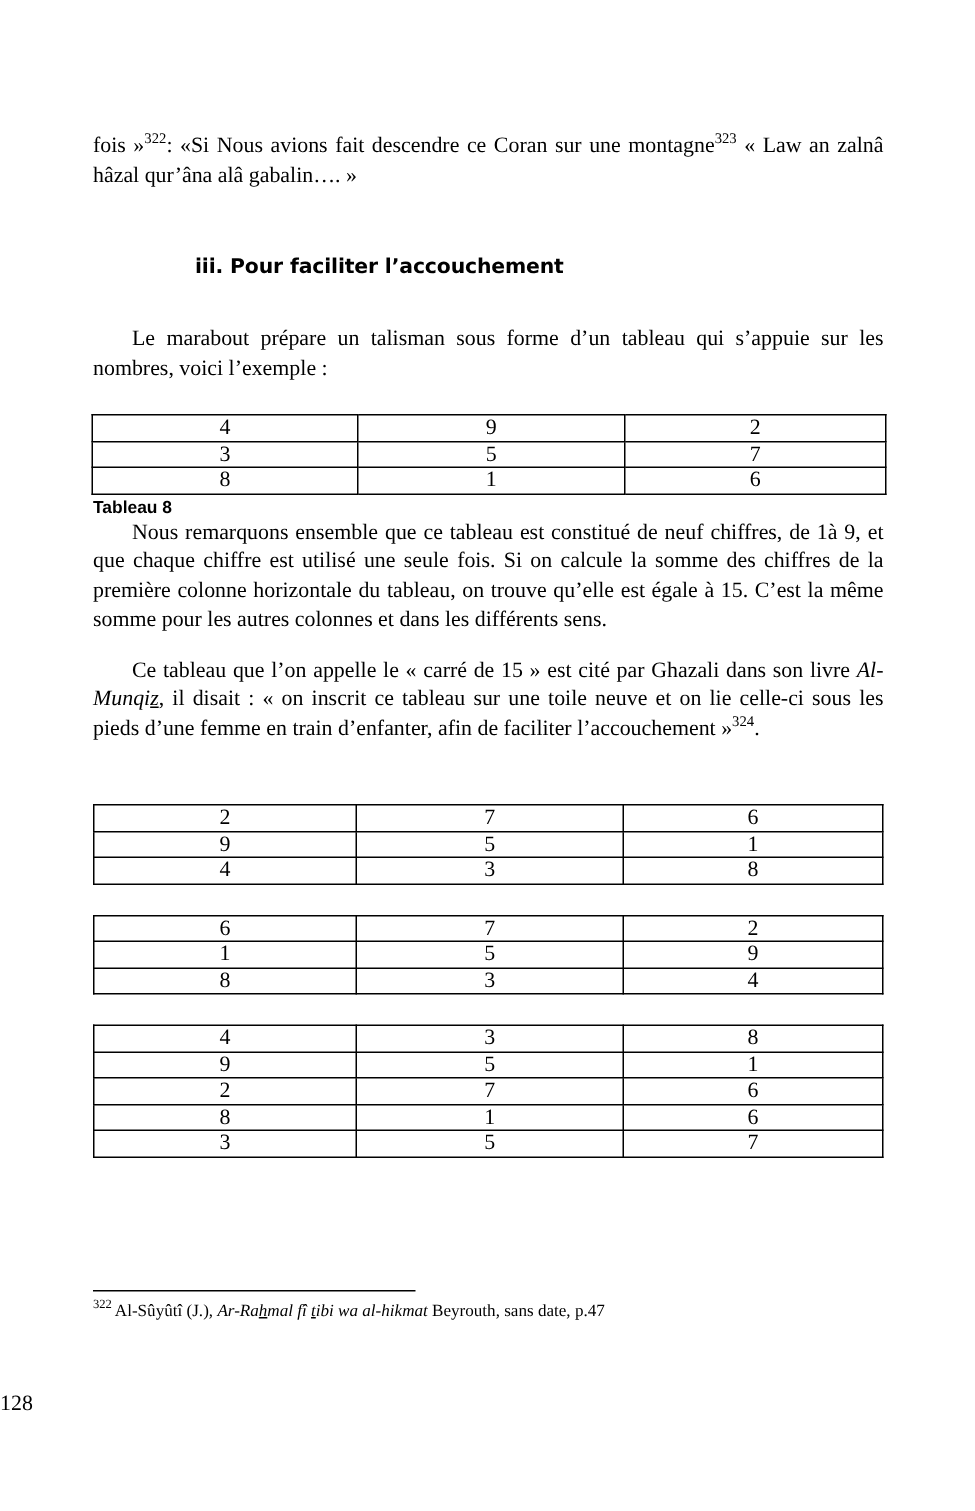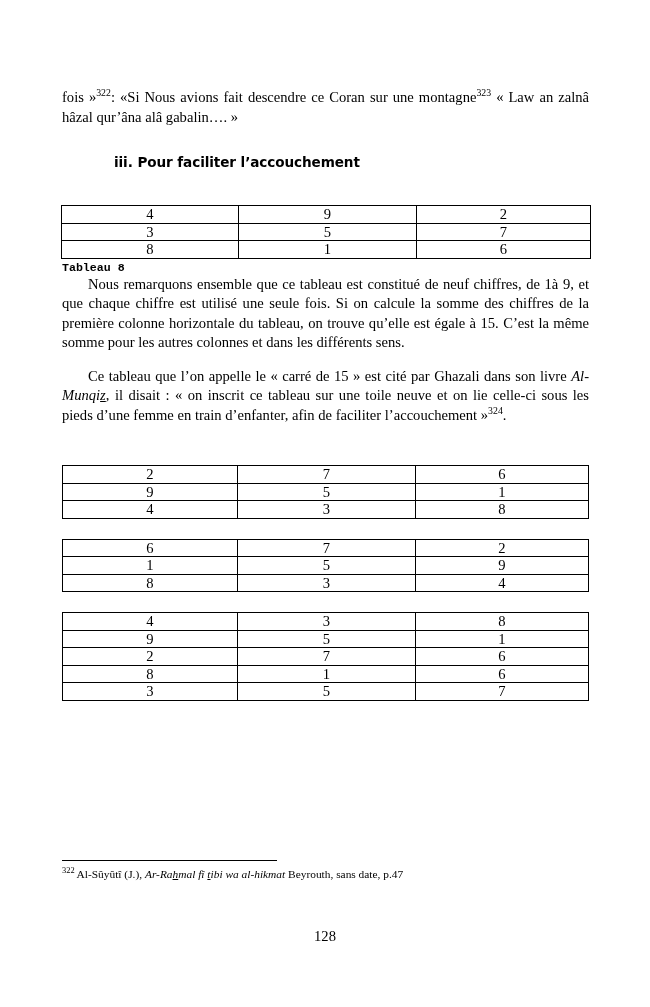--- a/index.html
+++ b/index.html
@@ -44,21 +44,21 @@
   .sup {
     font-size: 9.8px;
     vertical-align: super;
     line-height: 0;
   }
   .gap-sm { height: 14px; }
   .gap-md { height: 20px; }
   .gap-lg { height: 26px; }
 
   h3.section-heading {
-    margin: 0;
+    margin: 16px;
     padding-left: 52px;
     font-family: "DejaVu Sans", "Liberation Sans", sans-serif;
     font-size: 13.6px;
     font-weight: bold;
     line-height: 18px;
     letter-spacing: -0.1px;
   }
 
   table.grid {
     border-collapse: collapse;
@@ -85,21 +85,21 @@
     width: 526px;
     margin-left: 0px;
   }
   table.t-lower col.c1 { width: 175px; }
   table.t-lower col.c2 { width: 178px; }
   table.t-lower col.c3 { width: 173px; }
 
   .caption {
     margin: 0;
     padding-top: 1px;
-    font-family: Liberation Mono, monospace;
+    font-family: Liberation Sans, sans-serif;
     font-size: 11.6px;
     font-weight: bold;
     line-height: 15px;
   }
 
   .u-dot { text-decoration: underline; }
   .ital { font-style: italic; }
 
   .footnotes {
     position: absolute;
@@ -124,39 +124,39 @@
     vertical-align: super;
     line-height: 0;
     margin-right: 2px;
   }
 
   .page-number {
     position: absolute;
     left: 0;
     top: 928px;
     width: 650px;
-    text-align: center;
     font-size: 14.6px;
   }
 </style>
 </head>
 <body>
 
 <div class="page">
 
   <div class="content">
 
     <p class="body-text"><span>fois »</span><span class="sup">322</span><span>: «Si Nous avions fait descendre ce Coran sur une montagne</span><span class="sup">323</span><span> « Law an zalnâ hâzal qur’âna alâ gabalin…. »</span></p>
 
     <div class="gap-lg"></div>
 
     <h3 class="section-heading">iii. Pour faciliter l’accouchement</h3>
 
     <div class="gap-sm"></div>
 
+    <p class="body-text indent">Le marabout prépare un talisman sous forme d’un tableau qui s’appuie sur les nombres, voici l’exemple :</p>
 
     <div class="gap-md"></div>
 
     <table class="grid t-first">
       <colgroup>
           <col class="c1">
           <col class="c2">
           <col class="c3">
         </colgroup>
       <tbody>

